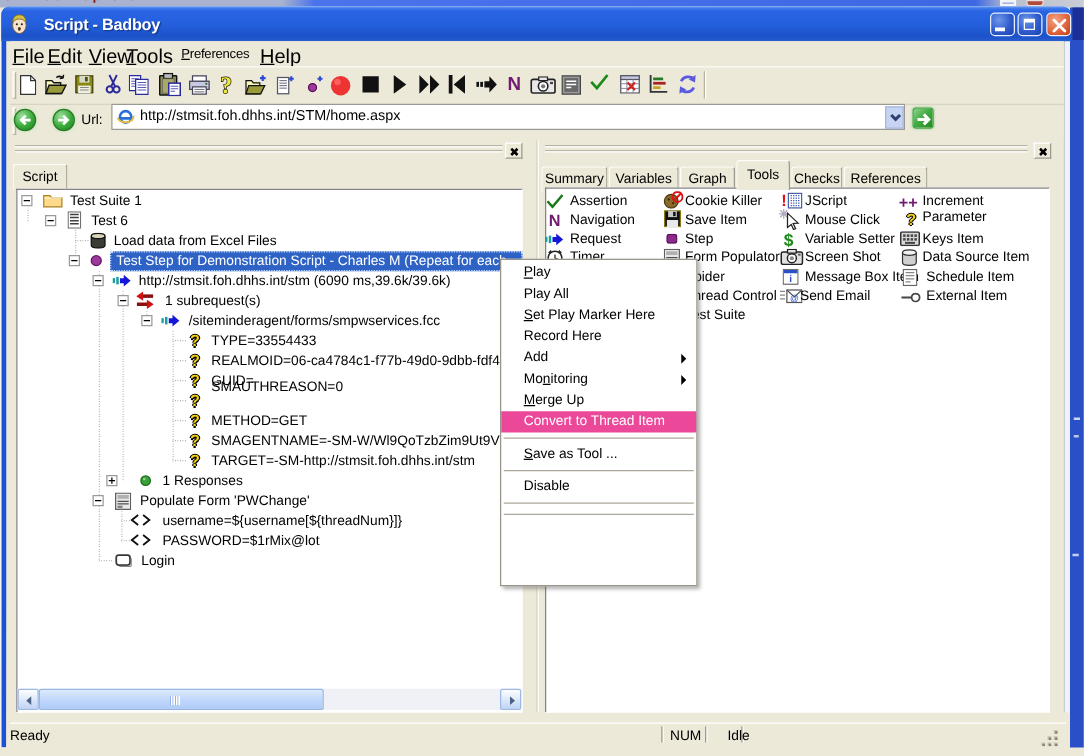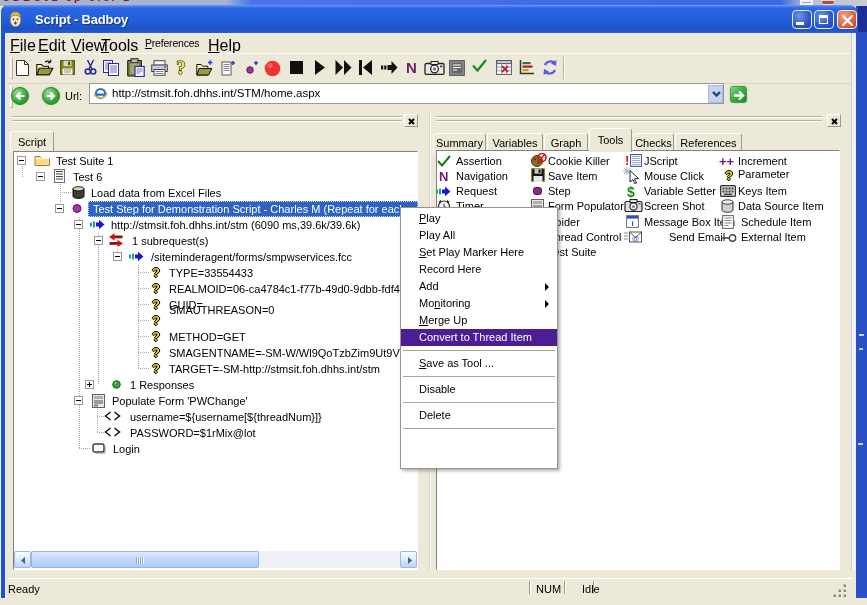--- a/index.html
+++ b/index.html
@@ -42,21 +42,21 @@
 .sbtn{position:absolute;top:0;width:17px;height:17px;background:linear-gradient(180deg,#fdfefe 0,#d7e5fa 60%,#c0d4f5 100%);border:1px solid #9cb9e4;border-radius:2px}
 #hthumb{position:absolute;left:17px;top:0;width:228px;height:17px;background:linear-gradient(180deg,#dcebfe 0,#c2d8fb 50%,#aeccf8 100%);border:1px solid #98b6e4;border-radius:2px}
 
 #statusbar{left:8px;top:578px;width:845px;height:19px;background:#ece9d8;border-top:1px solid #fff;font-size:11px;color:#000}
 .sbsep{position:absolute;top:3px;width:2px;height:13px;border-left:1px solid #9c9a8c;border-right:1px solid #fff}
 
 .titem{position:absolute;height:15px;font-size:11px;line-height:15px;color:#000;white-space:pre}
 
 #ctx{left:400px;top:207px;width:158px;height:262px;background:#fff;border:1px solid #98948a;box-shadow:2px 2px 3px rgba(80,80,80,.45);z-index:50}
 .ci{position:relative;height:17px;line-height:17px;font-size:11px;color:#000;padding-left:18px;white-space:pre}
-.ci.hl2{background:#4c1d95;color:#fff}
+.ci.hl2{background:#ec4899;color:#fff}
 .csep{height:9px;position:relative}
 .csep:after{content:"";position:absolute;left:2px;right:2px;top:4px;height:1px;background:#aca899}
 .carr{position:absolute;right:8px;top:5px;width:0;height:0;border-left:4px solid #000;border-top:4px solid transparent;border-bottom:4px solid transparent}
 u{text-decoration:underline}
 </style></head>
 <body>
 <div class="abs" id="topstrip"></div>
 <div class="abs" style="left:0;top:0;height:6px;overflow:hidden;width:250px">
     <div class="t-red" style="position:absolute;left:2px;top:-9px;letter-spacing:2.2px">ODBC01-cp-cfcf-1</div>
   </div>
@@ -484,21 +484,21 @@
       <rect x="1" y="1" width="11" height="2.6" fill="#2a50c8"></rect>
       <text x="6.5" y="10.5" font-size="8" font-weight="bold" fill="#2a50c8" text-anchor="middle" font-family="Liberation Sans">i</text>
     </svg>
 <div class="titem" style="left:644px;top:214.7px">Message Box Item</div>
 <svg class="abs" style="left:624px;top:231px" width="18" height="12" viewBox="0 0 18 12">
       <path d="M0 2 H4 M0 5 H4 M0 8 H4" stroke="#888" stroke-width="1"></path>
       <rect x="5.5" y="1" width="12" height="10" fill="#fff" stroke="#555"></rect>
       <path d="M5.5 1 L11.5 6.5 L17.5 1" stroke="#555" fill="none"></path>
       <text x="11.5" y="9.8" font-size="7" fill="#2a50c8" text-anchor="middle" font-family="Liberation Sans">@</text>
     </svg>
-<div class="titem" style="left:669px;top:230px">Send Email</div>
+<div class="titem" style="left:640px;top:230px">Send Email</div>
 
 <div class="abs" style="left:719px;top:153.6px;font-size:13px;font-weight:bold;color:#701b70;letter-spacing:0px">++</div>
 <div class="titem" style="left:738px;top:153.5px">Increment</div>
 <div class="qicon" style="left:723px;top:168px">?</div>
 <div class="titem" style="left:738px;top:167px">Parameter</div>
 <svg class="abs" style="left:720px;top:185px" width="16" height="12" viewBox="0 0 16 12">
       <rect x="0.6" y="0.6" width="14.8" height="10.8" rx="1" fill="#d8d8d8" stroke="#333" stroke-width="1.2"></rect>
       <g fill="#444">
         <rect x="2.5" y="2.5" width="2" height="2"></rect>
         <rect x="5.5" y="2.5" width="2" height="2"></rect>
@@ -563,15 +563,14 @@
  <div class="ci">Record Here</div>
  <div class="ci">Add<span class="carr"></span></div>
  <div class="ci">Mo<u>n</u>itoring<span class="carr"></span></div>
  <div class="ci"><u>M</u>erge Up</div>
  <div class="ci hl2">Convert to Thread Item</div>
  <div class="csep"></div>
  <div class="ci"><u>S</u>ave as Tool ...</div>
  <div class="csep"></div>
  <div class="ci">Disable</div>
  <div class="csep"></div>
- <div class="ci">Delete</div>
  <div class="csep"></div>
 </div>
 
 </body></html>

